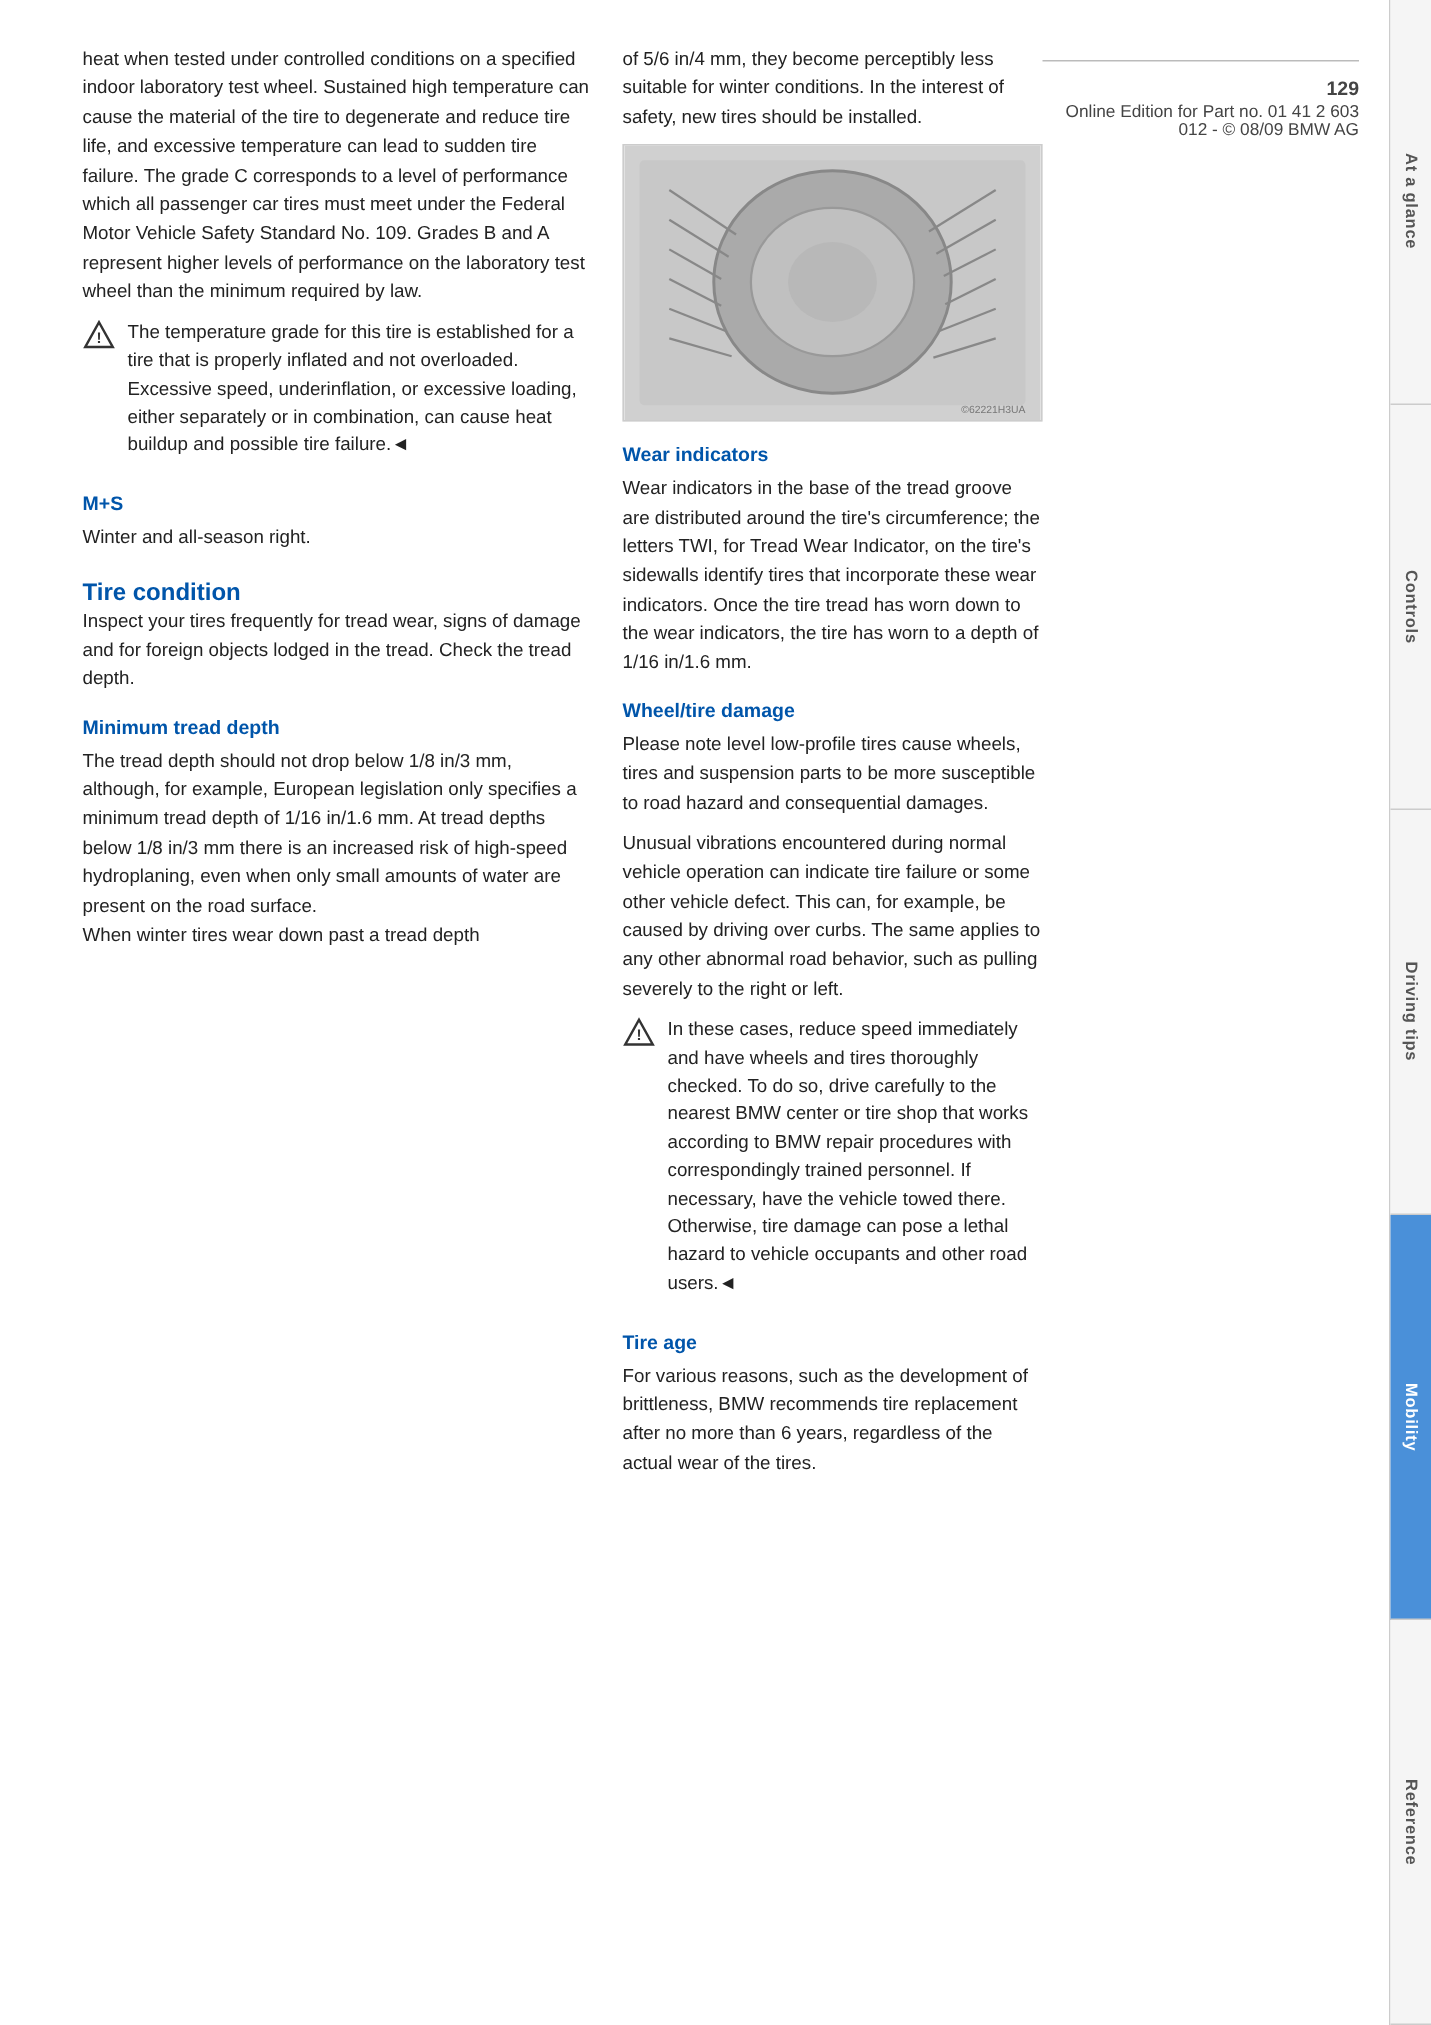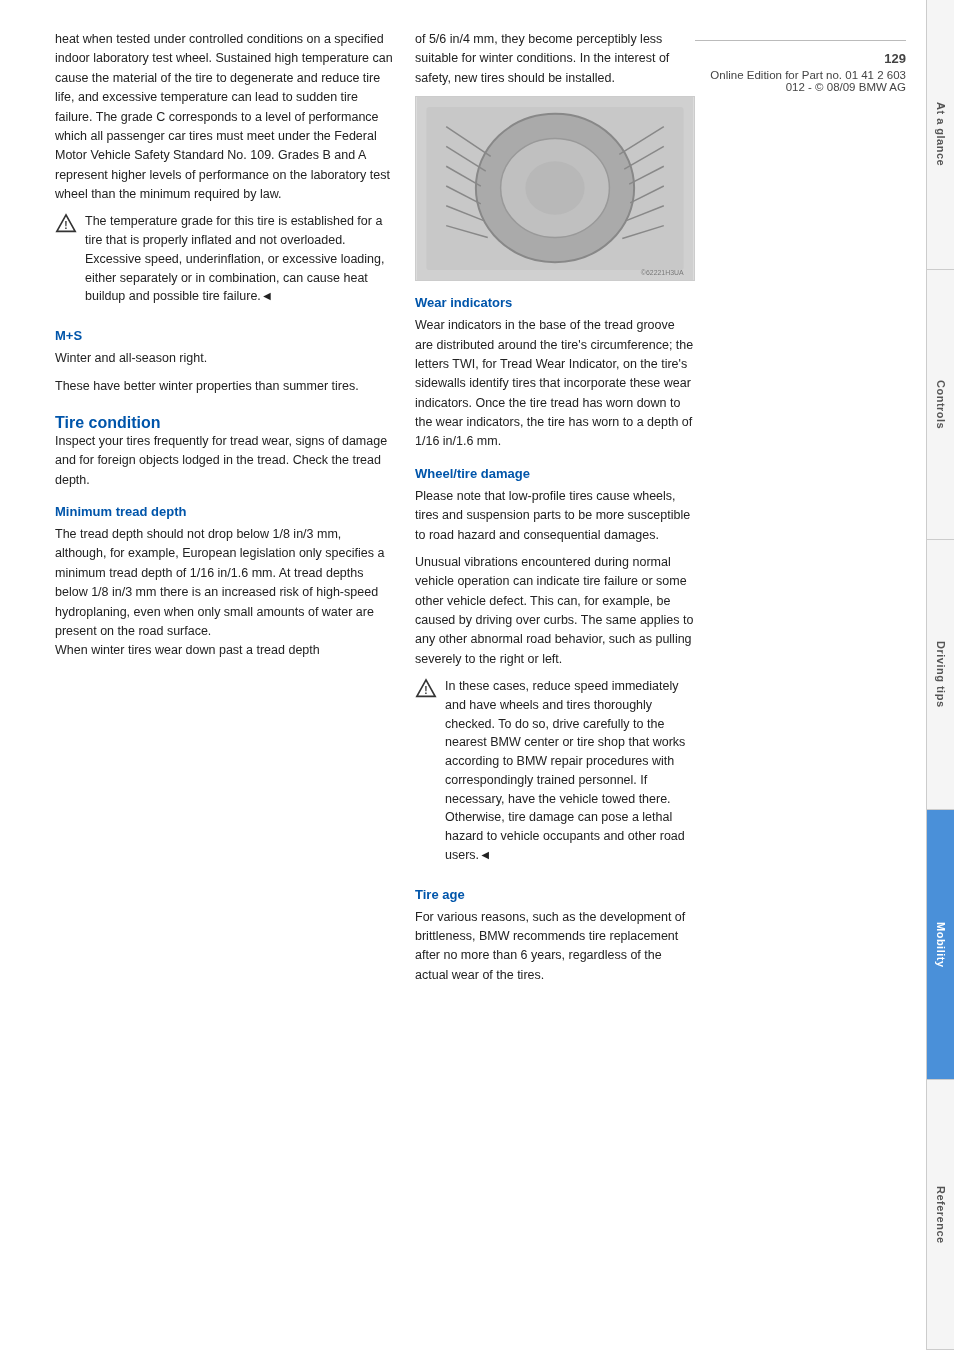--- a/index.html
+++ b/index.html
@@ -178,21 +178,20 @@
               <text x="12" y="17" text-anchor="middle" font-size="11" font-weight="bold" fill="#333">!</text>
             </svg>
           </div>
           <p class="note-text">The temperature grade for this tire is established for a tire that is properly inflated and not overloaded. Excessive speed, underinflation, or excessive loading, either separately or in combination, can cause heat buildup and possible tire failure.◄</p>
         </div>
 
 
         <div class="section">
           <div class="section-heading">M+S</div>
           <p>Winter and all-season right.</p>
-          <p>These have better winter properties than summer tires.</p>
         </div>
 
 
         <div class="section">
           <div class="main-heading">Tire condition</div>
           <p>Inspect your tires frequently for tread wear, signs of damage and for foreign objects lodged in the tread. Check the tread depth.</p>
 
           <div class="section-heading">Minimum tread depth</div>
           <p>The tread depth should not drop below 1/8 in/3 mm, although, for example, European legislation only specifies a minimum tread depth of 1/16 in/1.6 mm. At tread depths below 1/8 in/3 mm there is an increased risk of high-speed hydroplaning, even when only small amounts of water are present on the road surface.<br>When winter tires wear down past a tread depth</p>
         </div>
@@ -229,21 +228,21 @@
           </svg>
         </div>
 
         <div class="section">
           <div class="section-heading">Wear indicators</div>
           <p>Wear indicators in the base of the tread groove are distributed around the tire's circumference; the letters TWI, for Tread Wear Indicator, on the tire's sidewalls identify tires that incorporate these wear indicators. Once the tire tread has worn down to the wear indicators, the tire has worn to a depth of 1/16 in/1.6 mm.</p>
         </div>
 
         <div class="section">
           <div class="section-heading">Wheel/tire damage</div>
-          <p>Please note that low-profile tires cause wheels, tires and suspension parts to be more susceptible to road hazard and consequential damages.</p>
+          <p>Please note level low-profile tires cause wheels, tires and suspension parts to be more susceptible to road hazard and consequential damages.</p>
           <p>Unusual vibrations encountered during normal vehicle operation can indicate tire failure or some other vehicle defect. This can, for example, be caused by driving over curbs. The same applies to any other abnormal road behavior, such as pulling severely to the right or left.</p>
 
           <div class="note-block">
             <div class="note-icon">
               <svg viewBox="0 0 24 24" width="22" height="22">
                 <polygon points="12,2 22,20 2,20" fill="none" stroke="#333" stroke-width="1.8"></polygon>
                 <text x="12" y="17" text-anchor="middle" font-size="11" font-weight="bold" fill="#333">!</text>
               </svg>
             </div>
             <p class="note-text">In these cases, reduce speed immediately and have wheels and tires thoroughly checked. To do so, drive carefully to the nearest BMW center or tire shop that works according to BMW repair procedures with correspondingly trained personnel. If necessary, have the vehicle towed there.<br>Otherwise, tire damage can pose a lethal hazard to vehicle occupants and other road users.◄</p>

